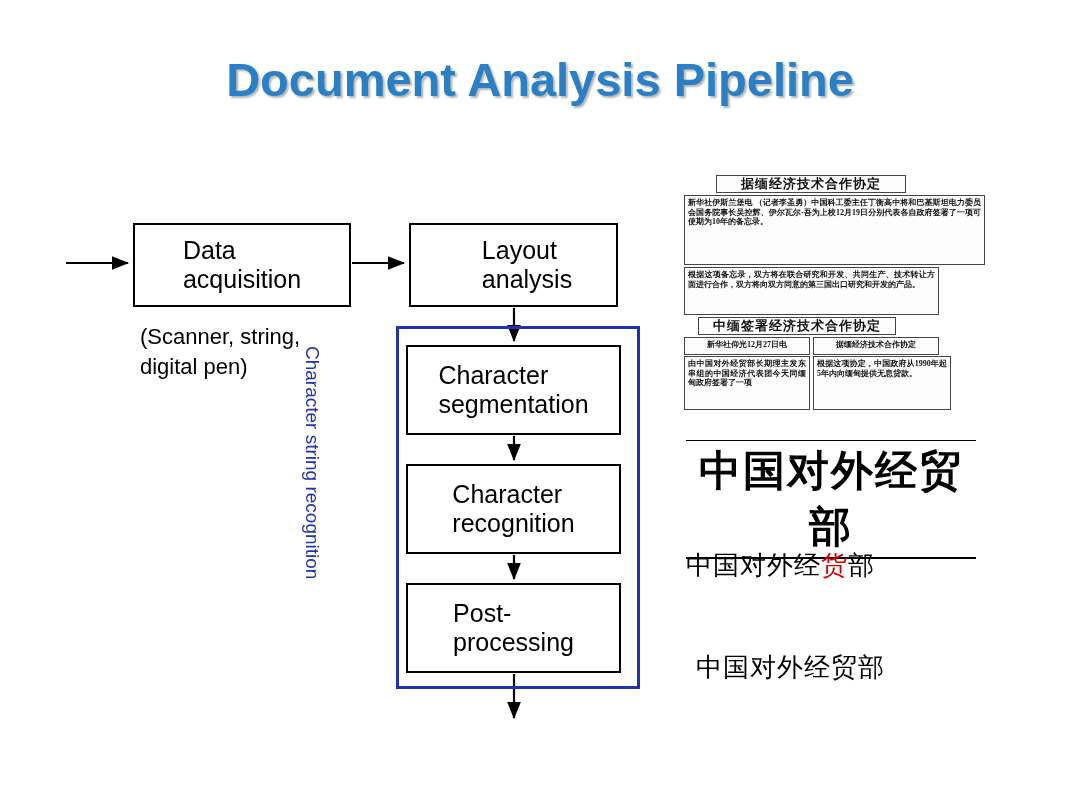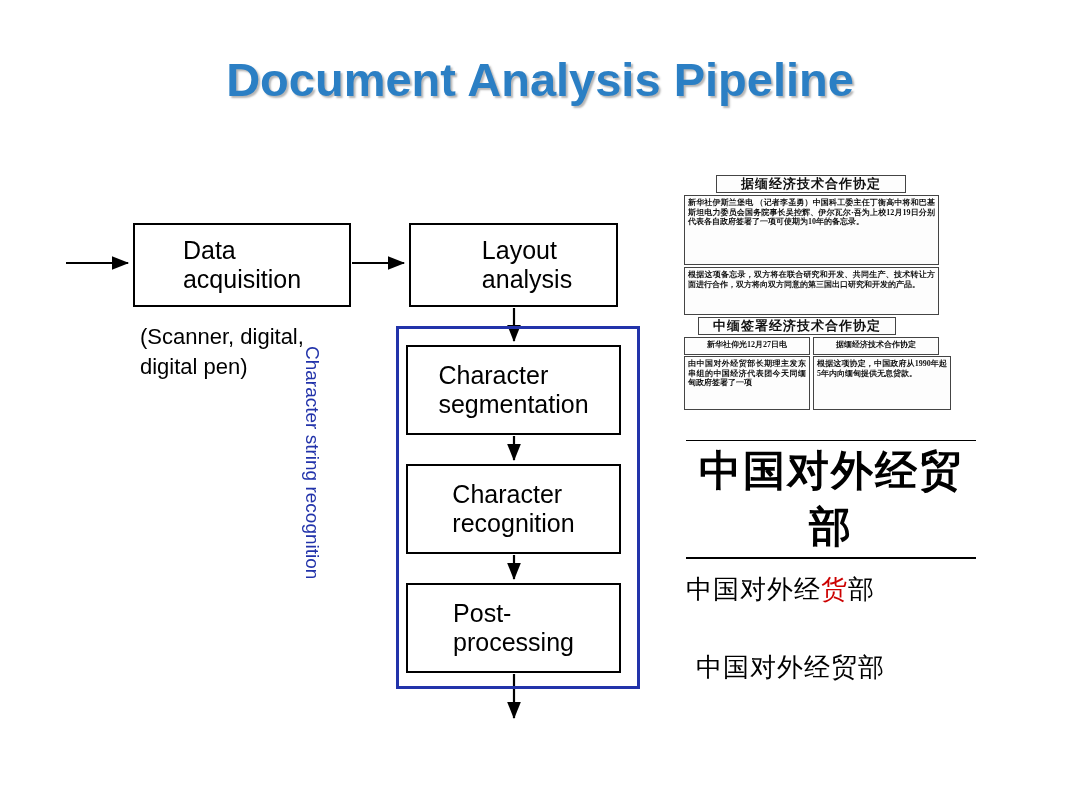--- a/index.html
+++ b/index.html
@@ -140,21 +140,21 @@
     text-align: center;
   }
 
   .result-line {
     position: absolute;
     font-size: 26px;
     color: #000000;
     font-family: "DejaVu Sans", sans-serif;
     letter-spacing: 1px;
   }
-  #result-1 { left: 686px; top: 572px; }
+  #result-1 { left: 686px; top: 548px; }
   #result-2 { left: 696px; top: 650px; }
   .err { color: #cc0000; }
 </style>
 </head>
 <body>
 
 <div id="slide">
 
   <div id="title">Document Analysis Pipeline</div>
 
@@ -211,28 +211,28 @@
   </div>
 
   <div class="box" id="box-post">
     <div>
       <span>Post-</span>
       <span>processing</span>
     </div>
   </div>
 
   <div id="caption">
-    <div>(Scanner, digital,</div>
+    <div>(Scanner, string,</div>
     <div>digital pen)</div>
   </div>
 
   <div id="doc-scan">
     <div class="scan-block scan-title" style="left:40px; top:0; width:190px; height:18px;">据缅经济技术合作协定</div>
 
-    <div class="scan-block" style="left:8px; top:20px; width:255px; height:70px;">
+    <div class="scan-block" style="left:8px; top:20px; width:301px; height:70px;">
       <div class="scan-body">新华社伊斯兰堡电 （记者李圣勇）中国科工委主任丁衡高中将和巴基斯坦电力委员会国务院事长吴控辉、伊尔瓦尔·吾为上校12月19日分别代表各自政府签署了一项可使期为10年的备忘录。</div>
     </div>
 
     <div class="scan-block" style="left:8px; top:92px; width:255px; height:48px;">
       <div class="scan-body">根据这项备忘录，双方将在联合研究和开发、共同生产、技术转让方面进行合作，双方将向双方同意的第三国出口研究和开发的产品。</div>
     </div>
 
     <div class="scan-block scan-title" style="left:22px; top:142px; width:198px; height:18px;">中缅签署经济技术合作协定</div>
 
     <div class="scan-block" style="left:8px; top:162px; width:126px; height:18px;">

